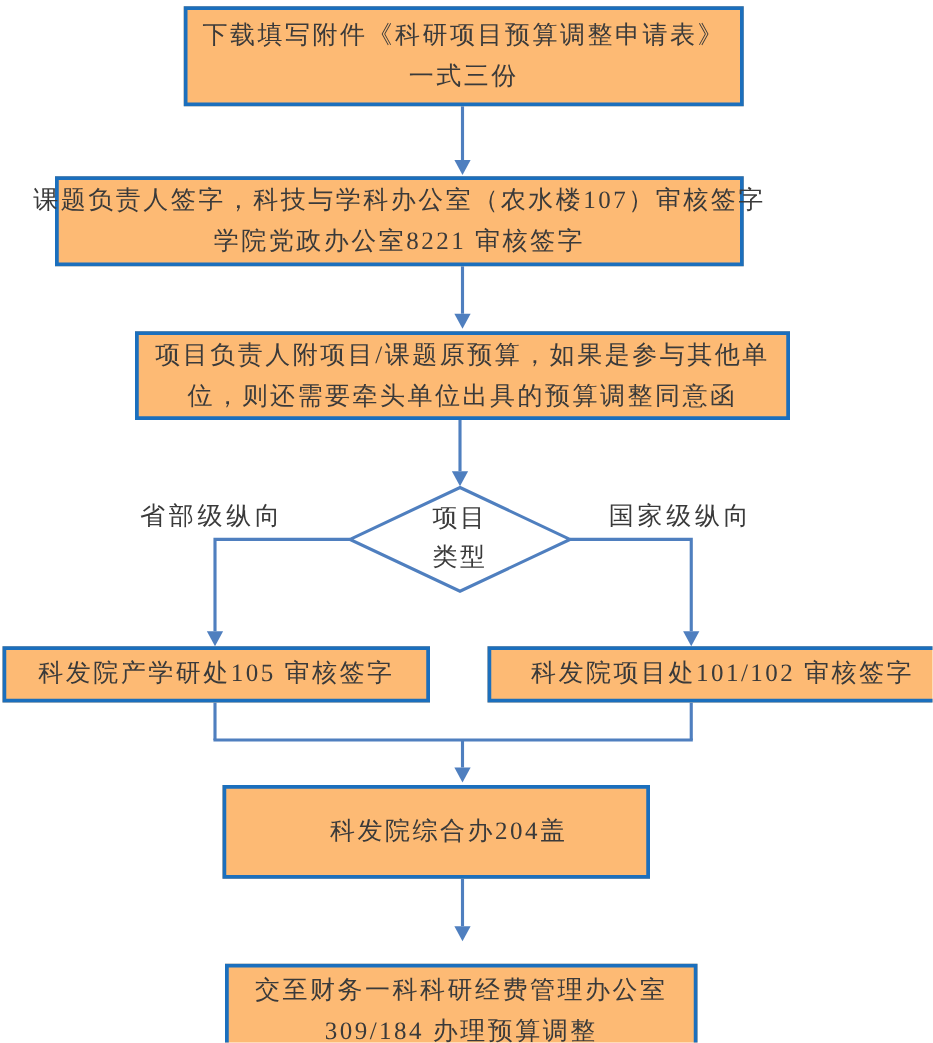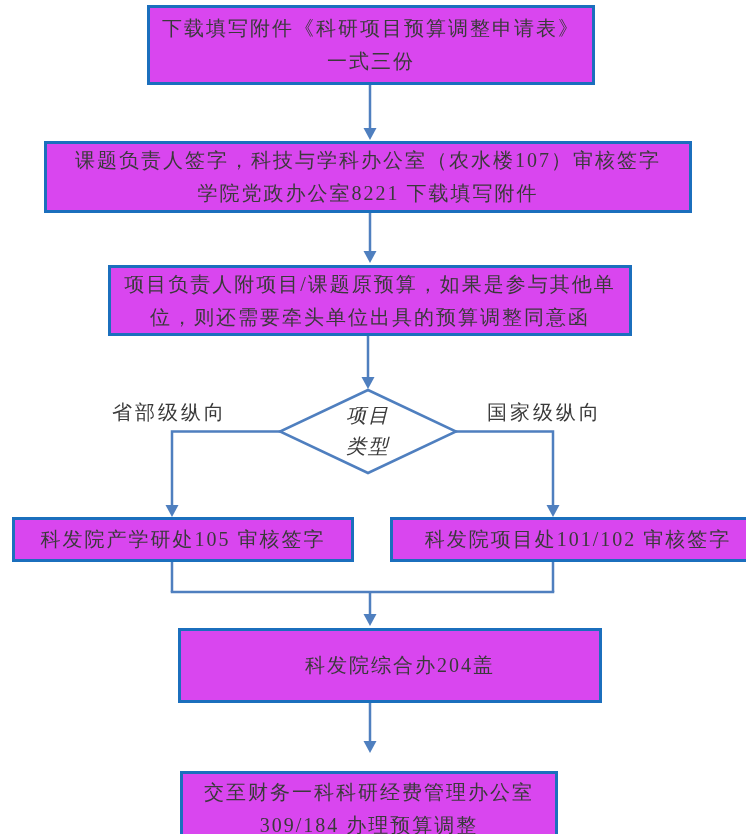--- a/index.html
+++ b/index.html
@@ -16,21 +16,21 @@
     overflow: hidden;
   }
   .canvas { position: relative; width: 746px; height: 834px; background: var(--background); }
   .wires { position: absolute; left: 0; top: 0; }
   .conn { stroke: var(--connector); stroke-width: 2.5; fill: none; }
   .head { fill: var(--connector); stroke: none; }
   .diamond { fill: #ffffff; stroke: var(--connector); stroke-width: 2.5; }
   .node {
     position: absolute;
     border: 3px solid var(--box-border);
-    background: #d946ef;
+    background: #fdba74;
     color: var(--text-color);
     display: flex; flex-direction: column;
     align-items: center; justify-content: center;
     text-align: center;
     font-size: 20px; letter-spacing: 2px; line-height: 33px;
     white-space: nowrap;
   }
   .diamond-text {
     position: absolute;
     color: var(--text-color);
@@ -92,47 +92,47 @@
       <line class="conn" x1="370" y1="703" x2="370" y2="741"></line>
       <polygon class="head" points="370,753 363.5,741 376.5,741"></polygon>
     </g>
   </svg>
 
   <div class="node" style="left:147px; top:5px; width:448px; height:80px;">
     <div>下载填写附件《科研项目预算调整申请表》</div>
     <div>一式三份</div>
   </div>
 
-  <div class="node" style="left:44px; top:141px; width:648px; height:72px;">
+  <div class="node" style="left:44px; top:141px; width:551px; height:72px;">
     <div>课题负责人签字，科技与学科办公室（农水楼107）审核签字</div>
-    <div>学院党政办公室8221 下载填写附件</div>
+    <div>学院党政办公室8221 审核签字</div>
   </div>
 
   <div class="node" style="left:108px; top:265px; width:524px; height:71px;">
     <div>项目负责人附项目/课题原预算，如果是参与其他单</div>
     <div>位，则还需要牵头单位出具的预算调整同意函</div>
   </div>
 
-  <div class="diamond-text" style="left:318px; top:399px; width:100px; height:64px;font-style:italic;">
+  <div class="diamond-text" style="left:318px; top:399px; width:100px; height:64px;">
     <div>项目</div>
     <div>类型</div>
   </div>
 
   <div class="branch-label" style="left:112px; top:399px;">省部级纵向</div>
   <div class="branch-label" style="left:487px; top:399px;">国家级纵向</div>
 
-  <div class="node" style="left:12px; top:517px; width:342px; height:45px;justify-content:center;">
+  <div class="node" style="left:2px; top:517px; width:342px; height:45px;justify-content:center;">
     <div>科发院产学研处105 审核签字</div>
   </div>
 
   <div class="node" style="left:390px; top:517px; width:376px; height:45px;">
     <div>科发院项目处101/102 审核签字</div>
   </div>
 
-  <div class="node" style="left:178px; top:628px; width:424px; height:75px;padding-left:20px;">
+  <div class="node" style="left:178px; top:628px; width:342px; height:75px;padding-left:20px;">
     <div>科发院综合办204盖</div>
   </div>
 
   <div class="node" style="left:180px; top:771px; width:378px; height:75px;">
     <div>交至财务一科科研经费管理办公室</div>
     <div>309/184 办理预算调整</div>
   </div>
 
 </div>
 

